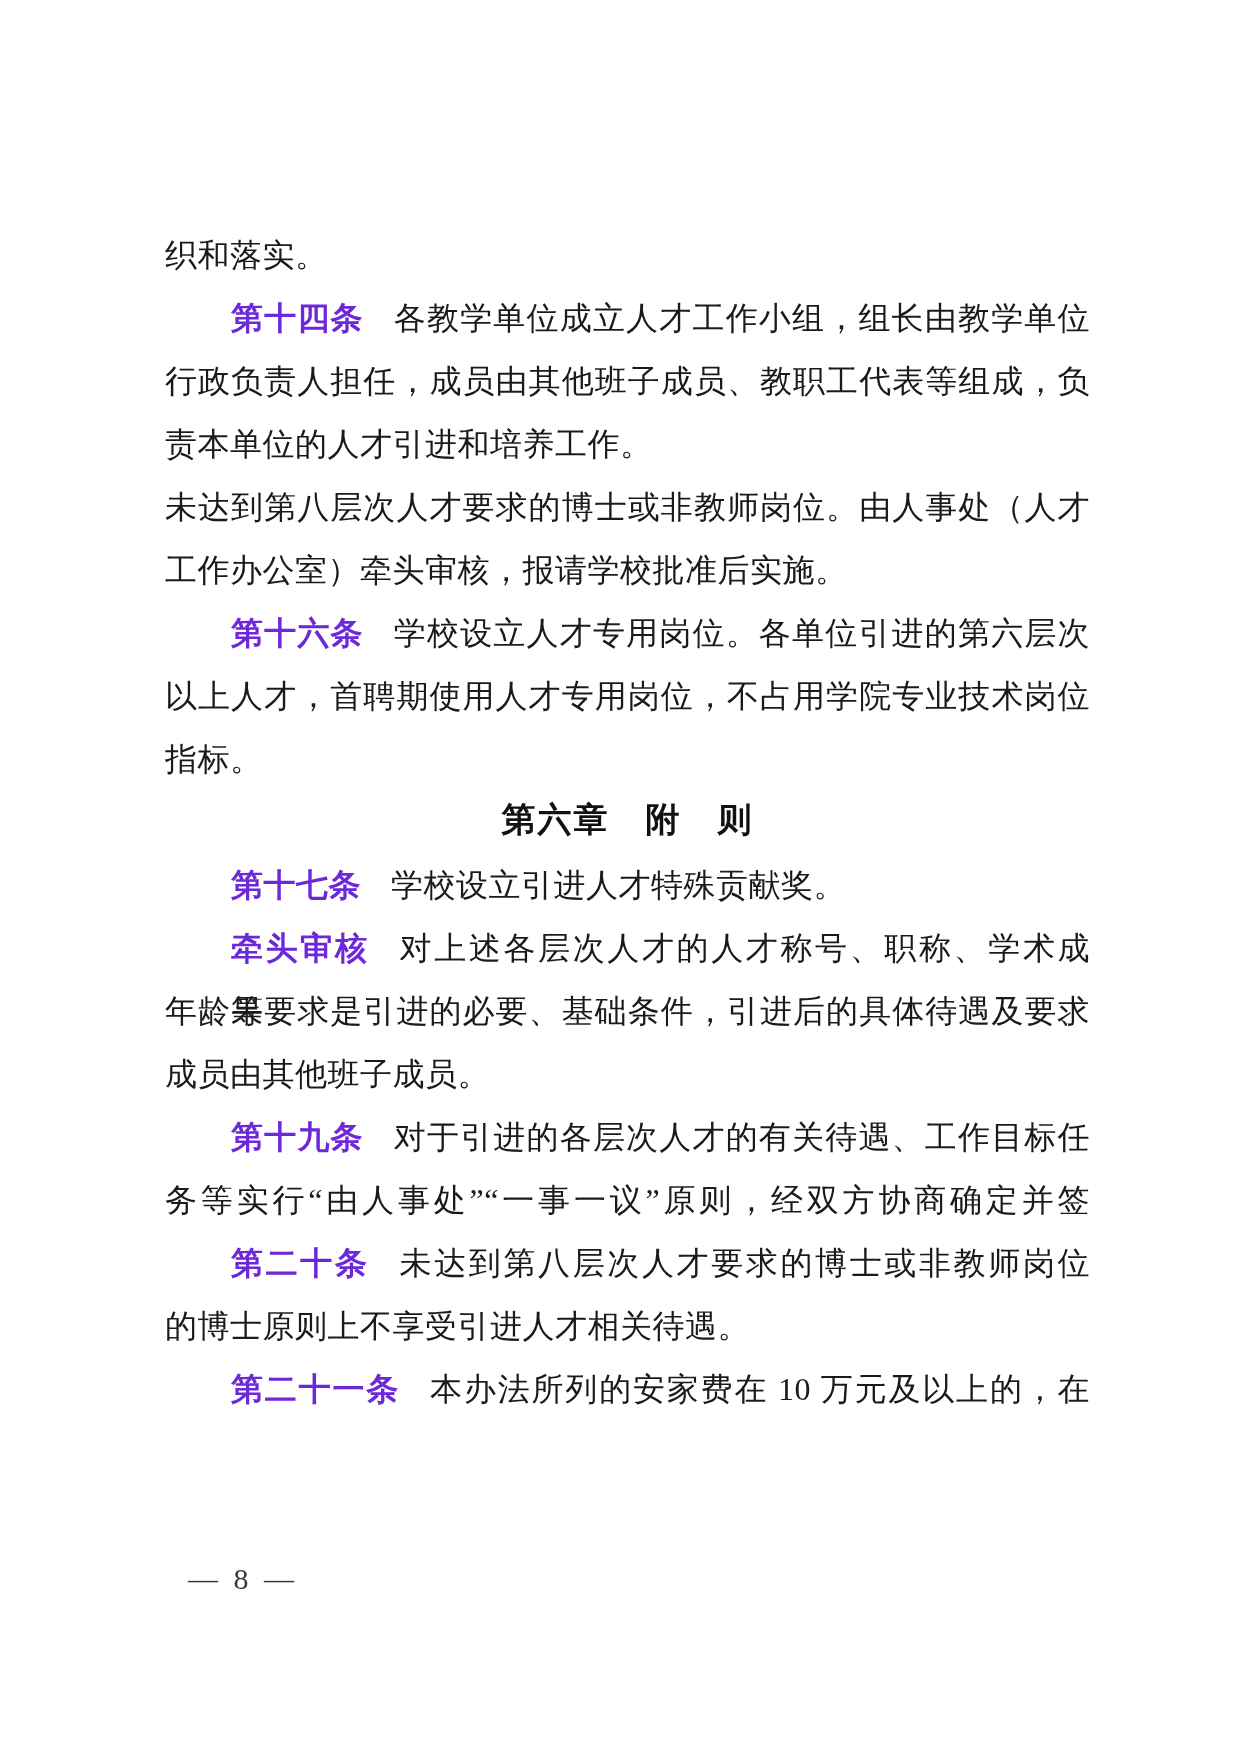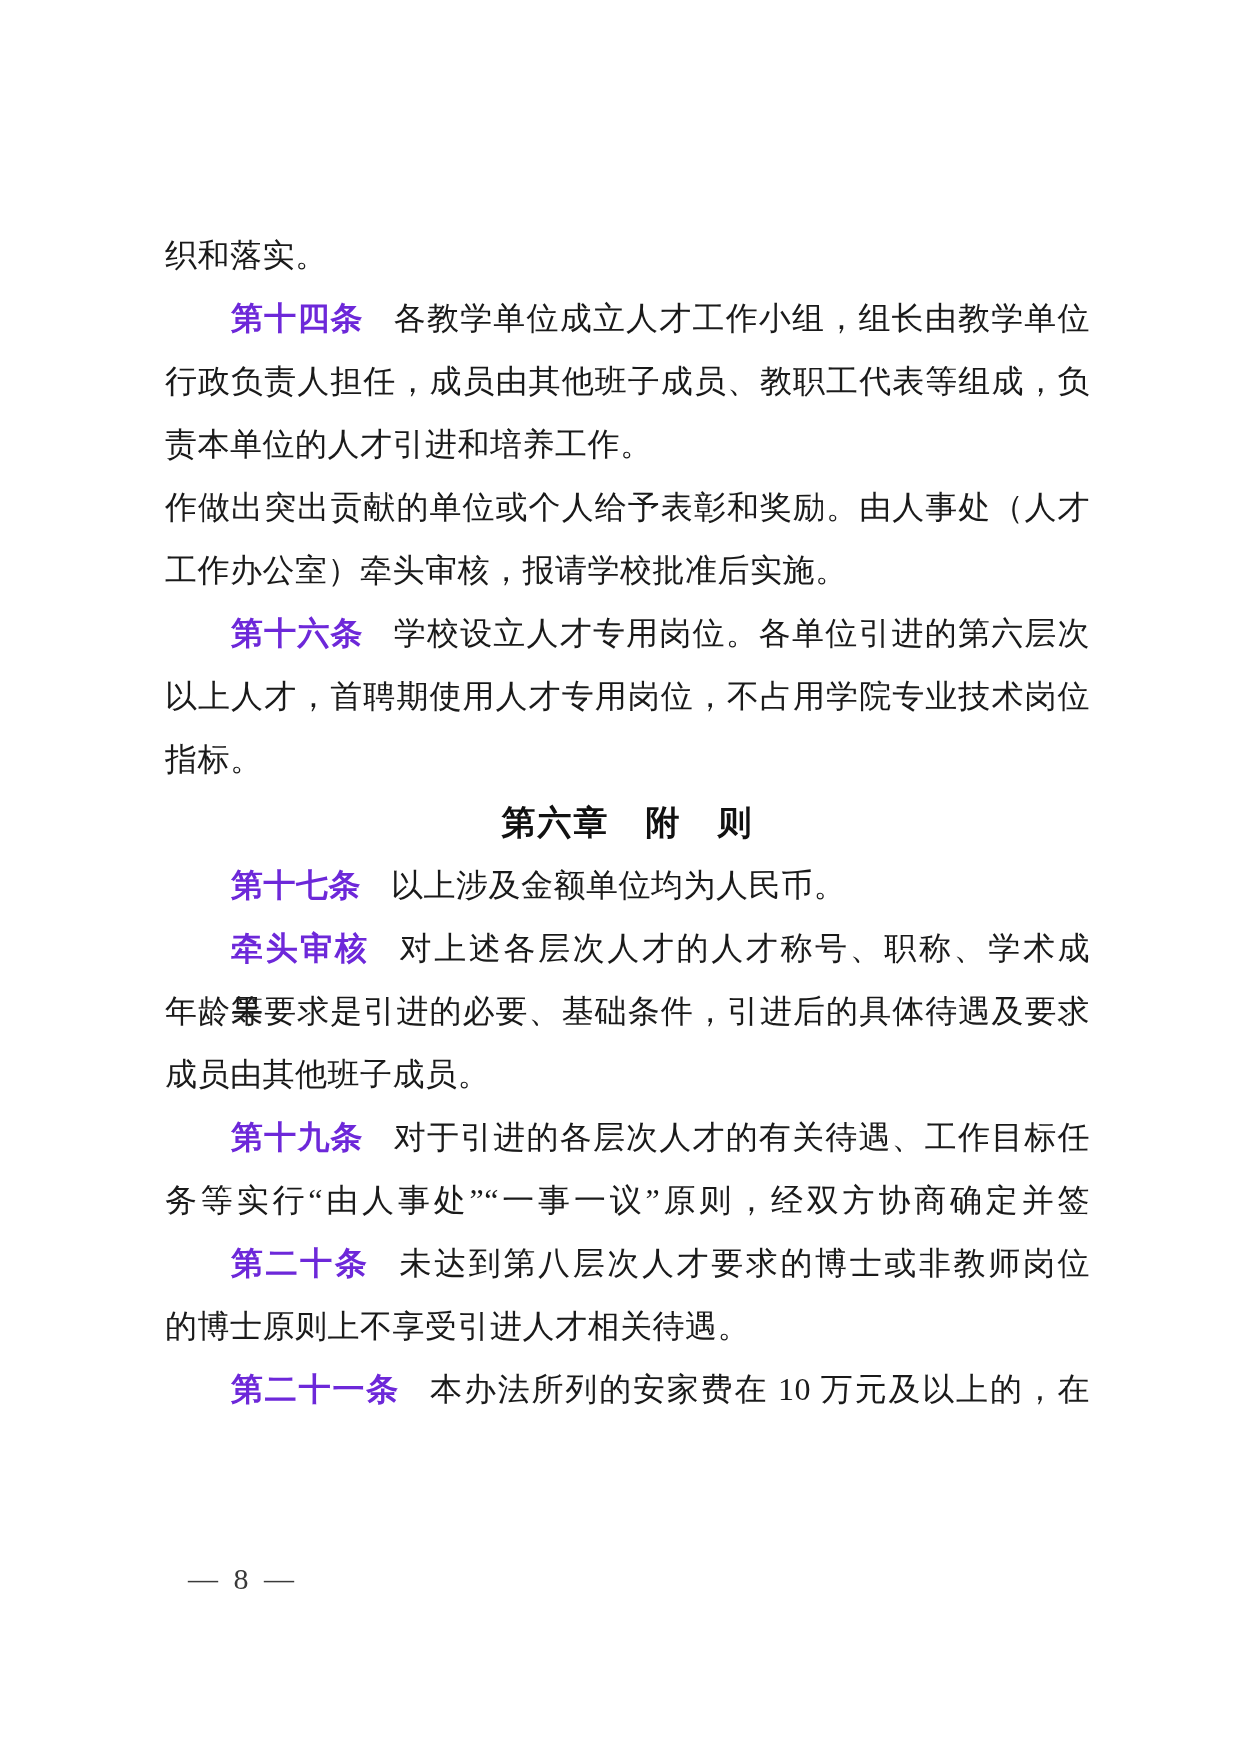--- a/index.html
+++ b/index.html
@@ -39,21 +39,21 @@
     font-weight: bold;
     font-family: "Liberation Sans", "DejaVu Sans", sans-serif;
     margin-right: 30px;
     color: #6d28d9;
   }
   .heading {
     text-align: right;
     text-align-last: center;
     font-weight: bold;
     font-size: 34px;
-    font-family: Liberation Serif, serif;
+    font-family: Liberation Mono, monospace;
     color: #111111;
     letter-spacing: 2px;
   }
   .footer {
     position: absolute;
     left: 188px;
     top: 1560px;
     font-size: 30px;
     line-height: 38px;
     color: #3a3a3a;
@@ -65,30 +65,30 @@
 
 <div class="page">
   <div class="content">
 
     <div class="line"><span>织和落实。</span></div>
 
     <div class="line ind j"><span class="lbl">第十四条</span><span>各教学单位成立人才工作小组，组长由教学单位</span></div>
     <div class="line j"><span>行政负责人担任，成员由其他班子成员、教职工代表等组成，负</span></div>
     <div class="line"><span>责本单位的人才引进和培养工作。</span></div>
 
-    <div class="line j"><span>作做出突出贡献的单位或个人给予表彰和奖励。由人事处（人才</span></div>
+    <div class="line j"><span>未达到第八层次人才要求的博士或非教师岗位。由人事处（人才</span></div>
     <div class="line"><span>工作办公室）牵头审核，报请学校批准后实施。</span></div>
 
     <div class="line ind j"><span class="lbl">第十六条</span><span>学校设立人才专用岗位。各单位引进的第六层次</span></div>
     <div class="line j"><span>以上人才，首聘期使用人才专用岗位，不占用学院专业技术岗位</span></div>
     <div class="line"><span>指标。</span></div>
 
     <div class="line heading">第六章　附　则</div>
 
-    <div class="line ind"><span class="lbl">第十七条</span><span>以上涉及金额单位均为人民币。</span></div>
+    <div class="line ind"><span class="lbl">第十七条</span><span>学校设立引进人才特殊贡献奖。</span></div>
 
     <div class="line ind j"><span class="lbl">牵头审核</span><span>对上述各层次人才的人才称号、职称、学术成果、</span></div>
     <div class="line j"><span>年龄等要求是引进的必要、基础条件，引进后的具体待遇及要求</span></div>
     <div class="line"><span>成员由其他班子成员。</span></div>
 
     <div class="line ind j"><span class="lbl">第十九条</span><span>对于引进的各层次人才的有关待遇、工作目标任</span></div>
     <div class="line j"><span>务等实行“由人事处”“一事一议”原则，经双方协商确定并签</span></div>
 
     <div class="line ind j"><span class="lbl">第二十条</span><span>未达到第八层次人才要求的博士或非教师岗位</span></div>
     <div class="line"><span>的博士原则上不享受引进人才相关待遇。</span></div>

